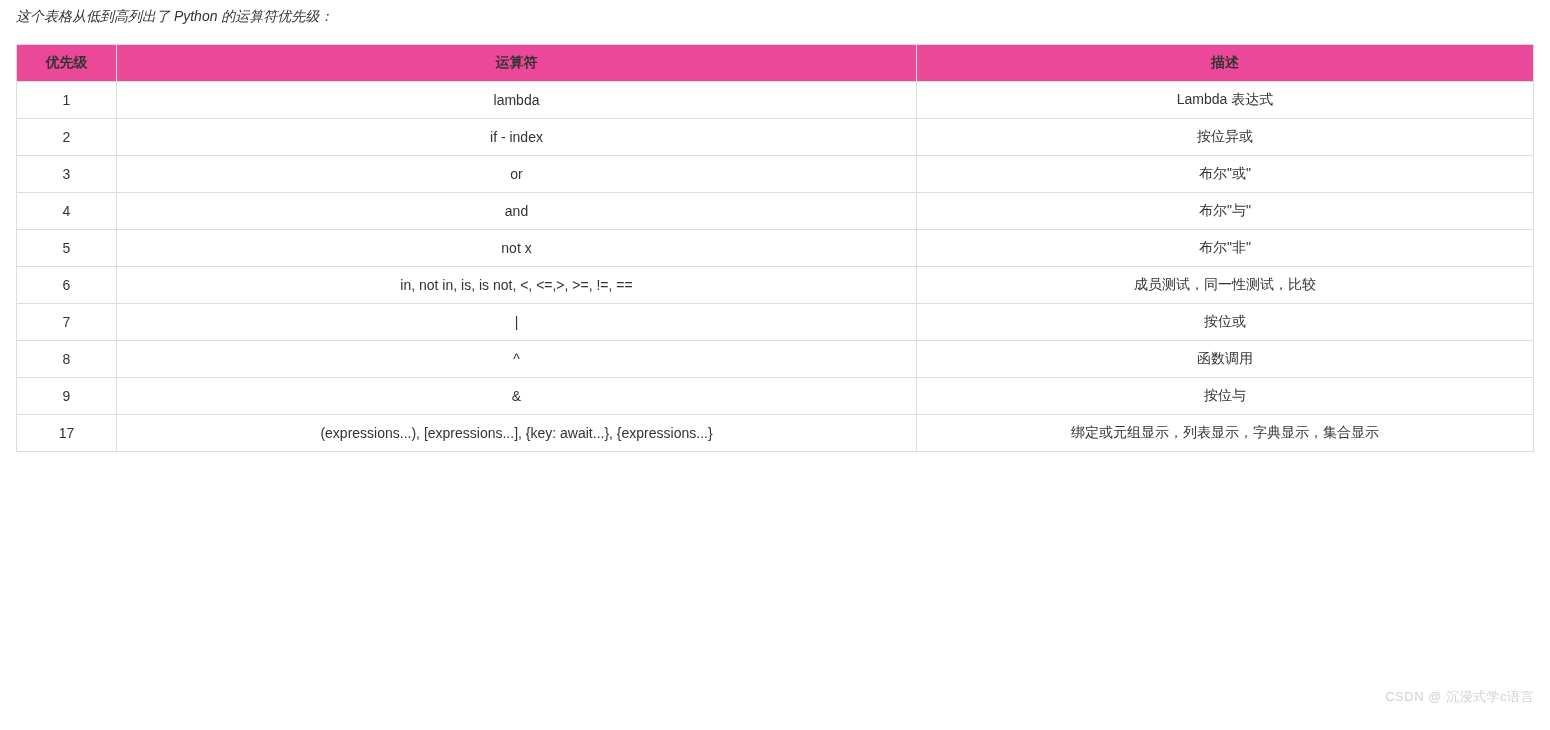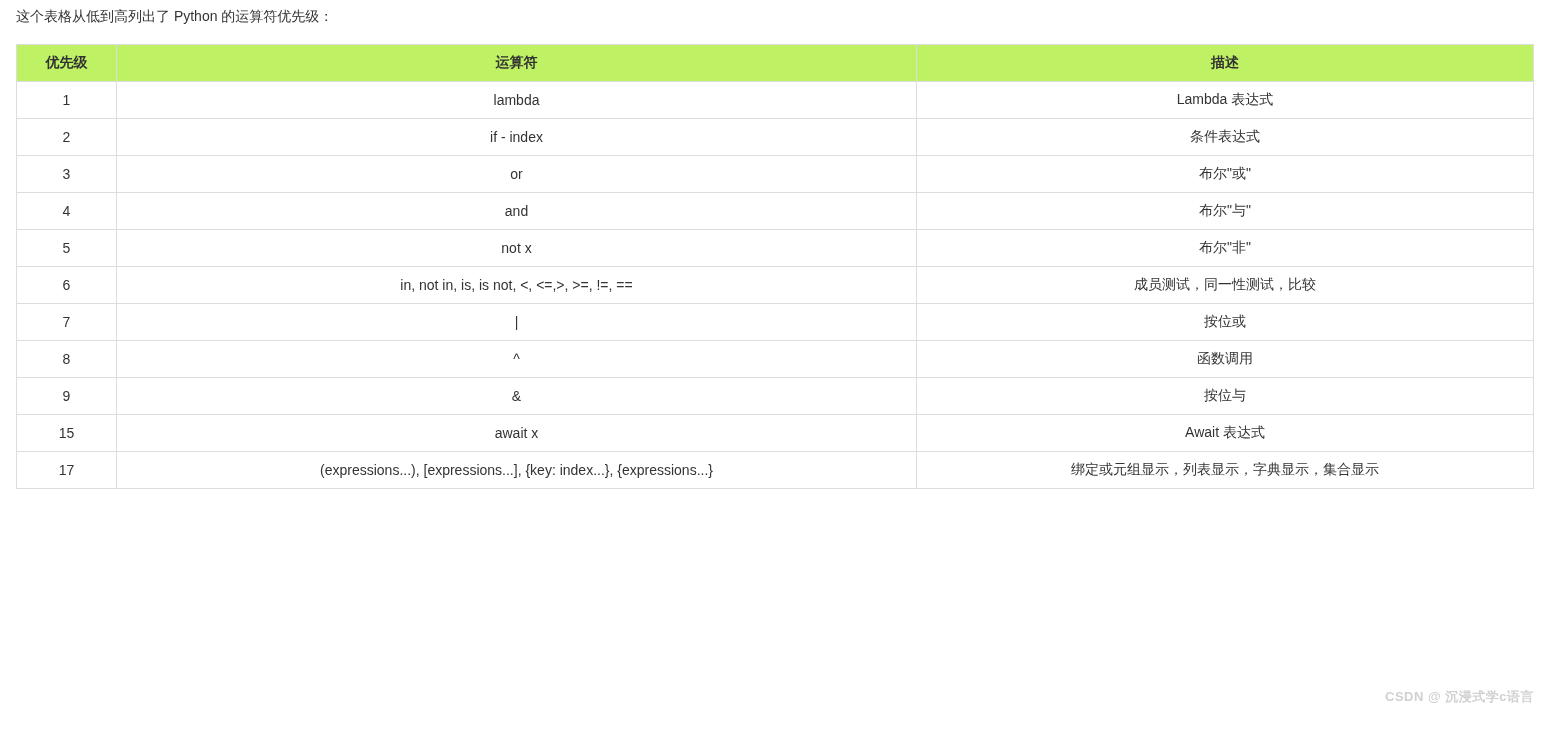--- a/index.html
+++ b/index.html
@@ -9,20 +9,21 @@
       font-family: "Microsoft YaHei", "PingFang SC", "Helvetica Neue", Arial, sans-serif;
       font-size: 14px;
       color: #333;
       background: #fff;
       width: 1550px;
     }
     .intro {
       margin: 0 0 18px 0;
       color: #333;
       font-size: 14px;
+      font-style: italic;
     }
     table {
       width: 100%;
       border-collapse: collapse;
       table-layout: fixed;
     }
     colgroup col.c1 { width: 100px; }
     colgroup col.c2 { width: 800px; }
     colgroup col.c3 { }
     th, td {
@@ -30,32 +31,31 @@
       padding: 9px 8px;
       text-align: center;
       font-size: 14px;
       color: #333;
       white-space: nowrap;
       overflow: hidden;
     }
     th {
       font-weight: 700;
       color: #333;
-      background: #bef264;
+      background: #ec4899;
     }
     .watermark {
       position: fixed;
       right: 16px;
       bottom: 24px;
       color: rgba(120,120,120,0.35);
       font-size: 13px;
       letter-spacing: 0.5px;
       pointer-events: none;
       user-select: none;
-      font-weight: bold;
     }
   </style>
 </head>
 <body>
 
 <p class="intro">这个表格从低到高列出了 Python 的运算符优先级：</p>
 
 <table>
   <colgroup>
     <col class="c1">
@@ -71,21 +71,21 @@
   </thead>
   <tbody id="tbody">
       <tr>
         <td>1</td>
         <td>lambda</td>
         <td>Lambda 表达式</td>
       </tr>
       <tr>
         <td>2</td>
         <td>if - index</td>
-        <td>条件表达式</td>
+        <td>按位异或</td>
       </tr>
       <tr>
         <td>3</td>
         <td>or</td>
         <td>布尔"或"</td>
       </tr>
       <tr>
         <td>4</td>
         <td>and</td>
         <td>布尔"与"</td>
@@ -109,25 +109,20 @@
         <td>8</td>
         <td>^</td>
         <td>函数调用</td>
       </tr>
       <tr>
         <td>9</td>
         <td>&amp;</td>
         <td>按位与</td>
       </tr>
       <tr>
-        <td>15</td>
-        <td>await x</td>
-        <td>Await 表达式</td>
-      </tr>
-      <tr>
         <td>17</td>
-        <td>(expressions...), [expressions...], {key: index...}, {expressions...}</td>
+        <td>(expressions...), [expressions...], {key: await...}, {expressions...}</td>
         <td>绑定或元组显示，列表显示，字典显示，集合显示</td>
       </tr>
     </tbody>
 </table>
 
 <div class="watermark">CSDN @ 沉浸式学c语言</div>
 
 </body></html>

